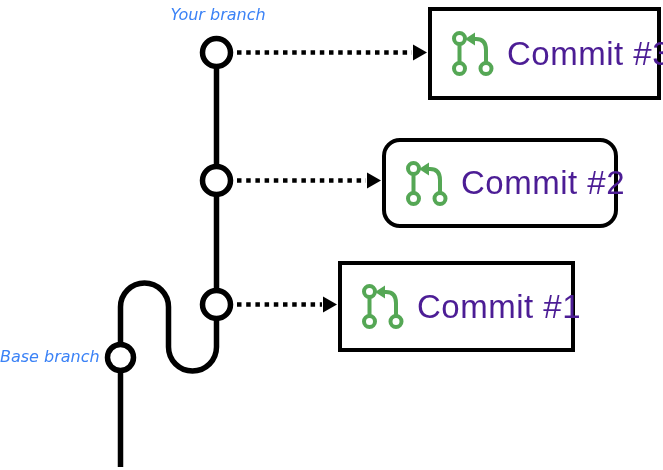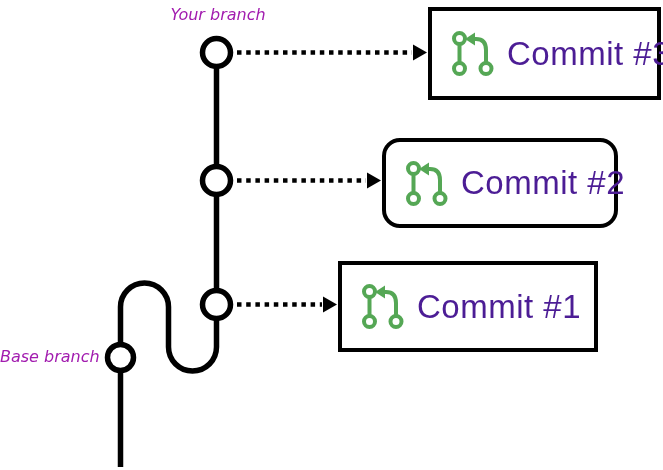--- a/index.html
+++ b/index.html
@@ -18,21 +18,21 @@
   #graph-svg {
     position: absolute;
     left: 0;
     top: 0;
   }
   .branch-label {
     position: absolute;
     font-family: "DejaVu Sans", "Liberation Sans", sans-serif;
     font-style: italic;
     font-size: 16px;
-    color: #a21caf;
+    color: #3b82f6;
     white-space: nowrap;
   }
   #your-branch-label {
     left: 160px;
     top: 5px;
     width: 116px;
     text-align: center;
   }
   #base-branch-label {
     left: 0px;
@@ -44,21 +44,21 @@
     position: absolute;
     box-sizing: border-box;
     background: #ffffff;
     border: 4px solid #000000;
     display: flex;
     align-items: center;
     padding-left: 20px;
   }
   #commit-box-3 { left: 428px; top: 7px;   width: 233px; height: 93px; }
   #commit-box-2 { left: 382px; top: 138px; width: 236px; height: 90px; border-radius: 18px; }
-  #commit-box-1 { left: 338px; top: 261px; width: 260px; height: 91px; }
+  #commit-box-1 { left: 338px; top: 261px; width: 237px; height: 91px; }
   .commit-icon {
     flex: 0 0 auto;
     margin-right: 13px;
   }
   .commit-label {
     font-size: 33px;
     letter-spacing: 0.5px;
     color: #4c1d95;
     white-space: nowrap;
   }

